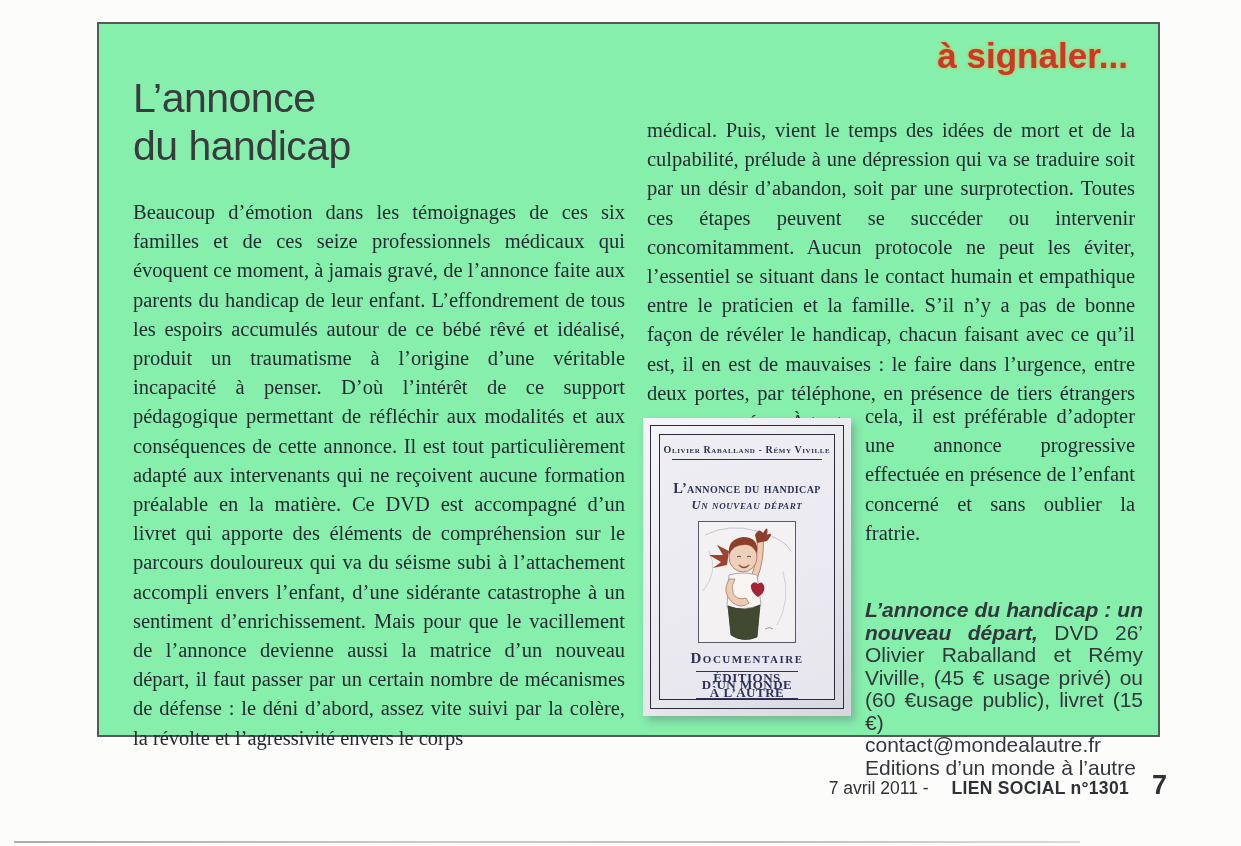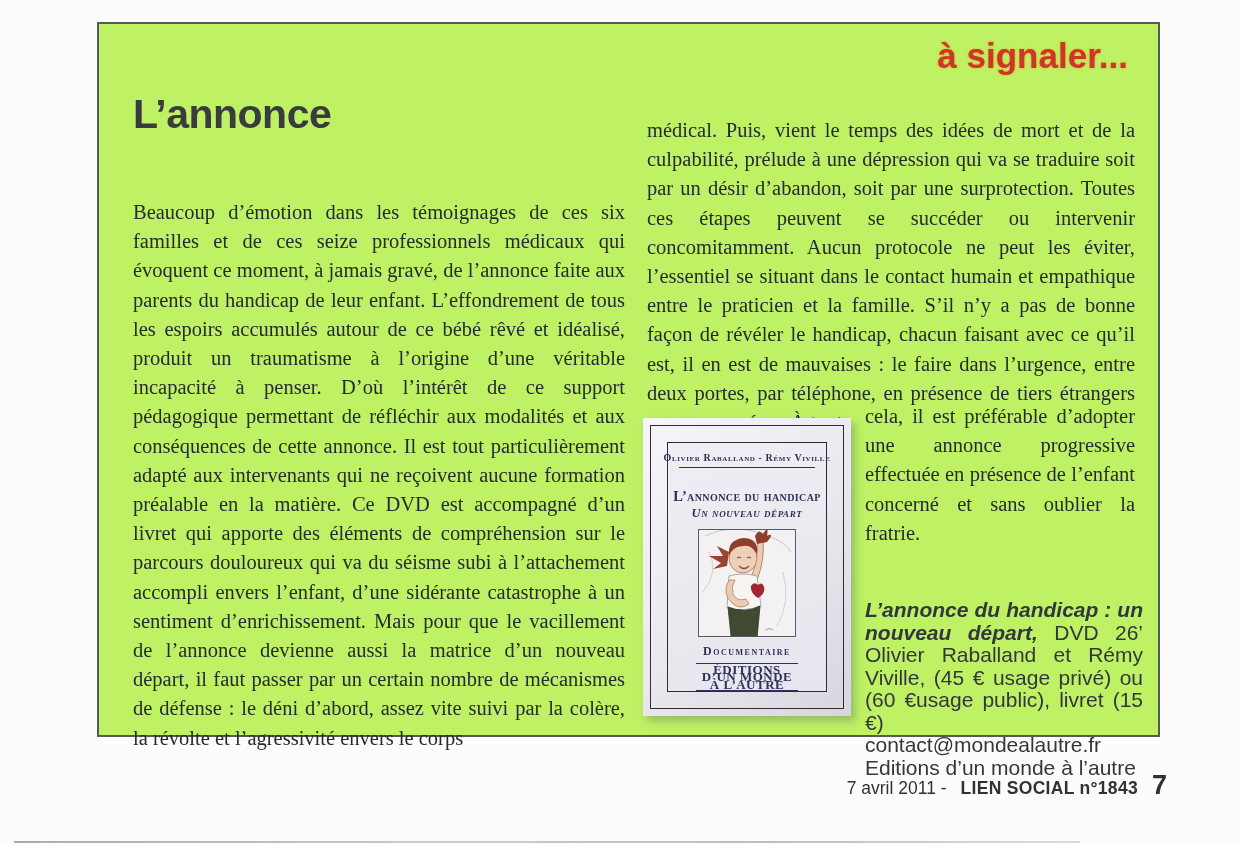--- a/index.html
+++ b/index.html
@@ -5,33 +5,33 @@
   html,body{margin:0;padding:0;}
   body{
     width:1241px;height:846px;position:relative;overflow:hidden;
     background:#fcfcfb;
     font-family:"Liberation Sans",sans-serif;
   }
   .page{position:absolute;inset:0;}
   
   .panel{
     position:absolute;left:97px;top:22px;width:1063px;height:715px;
-    background:#bef264;
+    background:#86efac;
     border:2px solid #55585c;
     box-sizing:border-box;
   }
   .section-label{
     position:absolute;right:30px;top:12px;
     font-size:35px;font-weight:bold;letter-spacing:0;
     color:#c9382b;
     text-shadow:0 0 3px rgba(244,166,38,.85),0 0 1px rgba(244,166,38,.9);
   }
   .article-title{
-    position:absolute;left:34px;top:66px;
-    font-size:41px;line-height:48px;font-weight:700;
+    position:absolute;left:34px;top:50px;
+    font-size:41px;line-height:48px;font-weight:400;
     color:#3a3b3e;letter-spacing:-.5px;
   }
   .col{
     position:absolute;
     font-family:"Liberation Serif","DejaVu Serif",serif;
     font-size:20.5px;line-height:29.2px;
     color:#262b33;text-align:justify;
   }
   .col-left{left:34px;top:174px;width:492px;}
   .col-right{left:548px;top:92px;width:488px;}
@@ -39,21 +39,21 @@
   
   .dvd{
     position:absolute;left:544px;top:394px;width:208px;height:298px;
     background:linear-gradient(135deg,#f6f5f8 0%,#e9e8ee 55%,#d7d6df 100%);
     box-shadow:4px 5px 8px rgba(80,90,100,.35);
     padding:7px;box-sizing:border-box;
   }
   .dvd-frame{
     width:100%;height:100%;box-sizing:border-box;
     border:1px solid #2b2b3a;
-    padding:16px;
+    padding:8px;
   }
   .dvd-frame-inner{
     width:100%;height:100%;box-sizing:border-box;
     border:1px solid #2b2b3a;
     background:linear-gradient(160deg,#efeef3 0%,#e7e6ee 100%);
     display:flex;flex-direction:column;align-items:center;
     color:#2b3158;text-align:center;
   }
   .dvd-authors{
     margin-top:9px;font-size:10px;font-weight:bold;
@@ -70,61 +70,61 @@
     margin-top:1px;font-size:12.5px;font-weight:bold;font-style:italic;
     font-family:"Liberation Serif",serif;
     font-variant:small-caps;letter-spacing:.6px;text-align:center;
   }
   .dvd-art{
     margin-top:8px;width:96px;height:122px;
     border:1px solid #5a5a66;background:#f3f1f2;
     display:flex;align-items:center;justify-content:center;overflow:hidden;
   }
   .dvd-genre{
-    margin-top:7px;font-size:12px;font-weight:bold;
+    margin-top:7px;font-size:15px;font-weight:bold;
     font-family:"Liberation Serif",serif;
     font-variant:small-caps;letter-spacing:1.5px;
   }
   .dvd-publisher{
     margin-top:4px;font-size:13px;line-height:7.5px;font-weight:bold;
     font-family:"Liberation Serif",serif;
     border-top:1px solid #2b3158;border-bottom:1px solid #2b3158;
     padding:2px 6px;letter-spacing:.5px;text-transform:uppercase;
   }
   
   .caption{
     position:absolute;left:766px;top:575px;width:278px;
     font-size:21px;line-height:22.5px;color:#33373d;text-align:justify;
   }
   .caption .b{font-weight:bold;font-style:italic;}
   .caption .line{display:block;text-align:left;}
   
   .footer{
     position:absolute;top:770px;right:74px;
-    display:flex;align-items:baseline;gap:14px;
+    display:flex;align-items:baseline;gap:23px;
     color:#2e3136;font-size:17.5px;
   }
   .footer .mag{font-weight:bold;letter-spacing:.3px;}
   .footer .pagenum{font-size:27px;font-weight:bold;}
   .scan-edge{
     position:absolute;left:14px;bottom:3px;width:1066px;height:2px;
     background:linear-gradient(to right,#8e9296,#b9bcbe 40%,#a7abae 70%,#cfd1d2);
     opacity:.75;
   }
 </style>
 </head>
 <body>
 
 <div class="page">
 
   <div class="panel">
 
     <div class="section-label">à signaler...</div>
 
-    <h1 class="article-title" style="margin:0"><span>L’annonce</span><br></h1>
+    <h1 class="article-title" style="margin:0"><span>L’annonce</span><br><span>du handicap</span></h1>
 
     <div class="col col-left">Beaucoup d’émotion dans les témoignages de ces six familles et de ces seize professionnels médicaux qui évoquent ce moment, à jamais gravé, de l’annonce faite aux parents du handicap de leur enfant. L’effondrement de tous les espoirs accumulés autour de ce bébé rêvé et idéalisé, produit un traumatisme à l’origine d’une véritable incapacité à penser. D’où l’intérêt de ce support pédagogique permettant de réfléchir aux modalités et aux conséquences de cette annonce. Il est tout particulièrement adapté aux intervenants qui ne reçoivent aucune formation préalable en la matière. Ce DVD est accompagné d’un livret qui apporte des éléments de compréhension sur le parcours douloureux qui va du séisme subi à l’attachement accompli envers l’enfant, d’une sidérante catastrophe à un sentiment d’enrichissement. Mais pour que le vacillement de l’annonce devienne aussi la matrice d’un nouveau départ, il faut passer par un certain nombre de mécanismes de défense : le déni d’abord, assez vite suivi par la colère, la révolte et l’agressivité envers le corps</div>
 
     <div class="col col-right">médical. Puis, vient le temps des idées de mort et de la culpabilité, prélude à une dépression qui va se traduire soit par un désir d’abandon, soit par une surprotection. Toutes ces étapes peuvent se succéder ou intervenir concomitamment. Aucun protocole ne peut les éviter, l’essentiel se situant dans le contact humain et empathique entre le praticien et la famille. S’il n’y a pas de bonne façon de révéler le handicap, chacun faisant avec ce qu’il est, il en est de mauvaises : le faire dans l’urgence, entre deux portes, par téléphone, en présence de tiers étrangers non concernés… À tout</div>
 
     <div class="col col-wrap">cela, il est préférable d’adopter une annonce progressive effectuée en présence de l’enfant concerné et sans oublier la fratrie.</div>
 
     <div class="dvd">
       <div class="dvd-frame">
         <div class="dvd-frame-inner">
@@ -177,19 +177,19 @@
     <div class="caption">
       <span class="b">L’annonce du handicap : un nouveau départ,</span><span> DVD 26’ Olivier Raballand et Rémy Viville, (45 € usage privé) ou (60 €usage public), livret (15 €)</span>
       <span class="line">contact@mondealautre.fr</span>
       <span class="line">Editions d’un monde à l’autre</span>
     </div>
 
   </div>
 
   <div class="footer">
     <span>7 avril 2011 -</span>
-    <span class="mag">LIEN SOCIAL n°1843</span>
+    <span class="mag">LIEN SOCIAL n°1301</span>
     <span class="pagenum">7</span>
   </div>
 
   <div class="scan-edge"></div>
 
 </div>
 
 </body></html>

